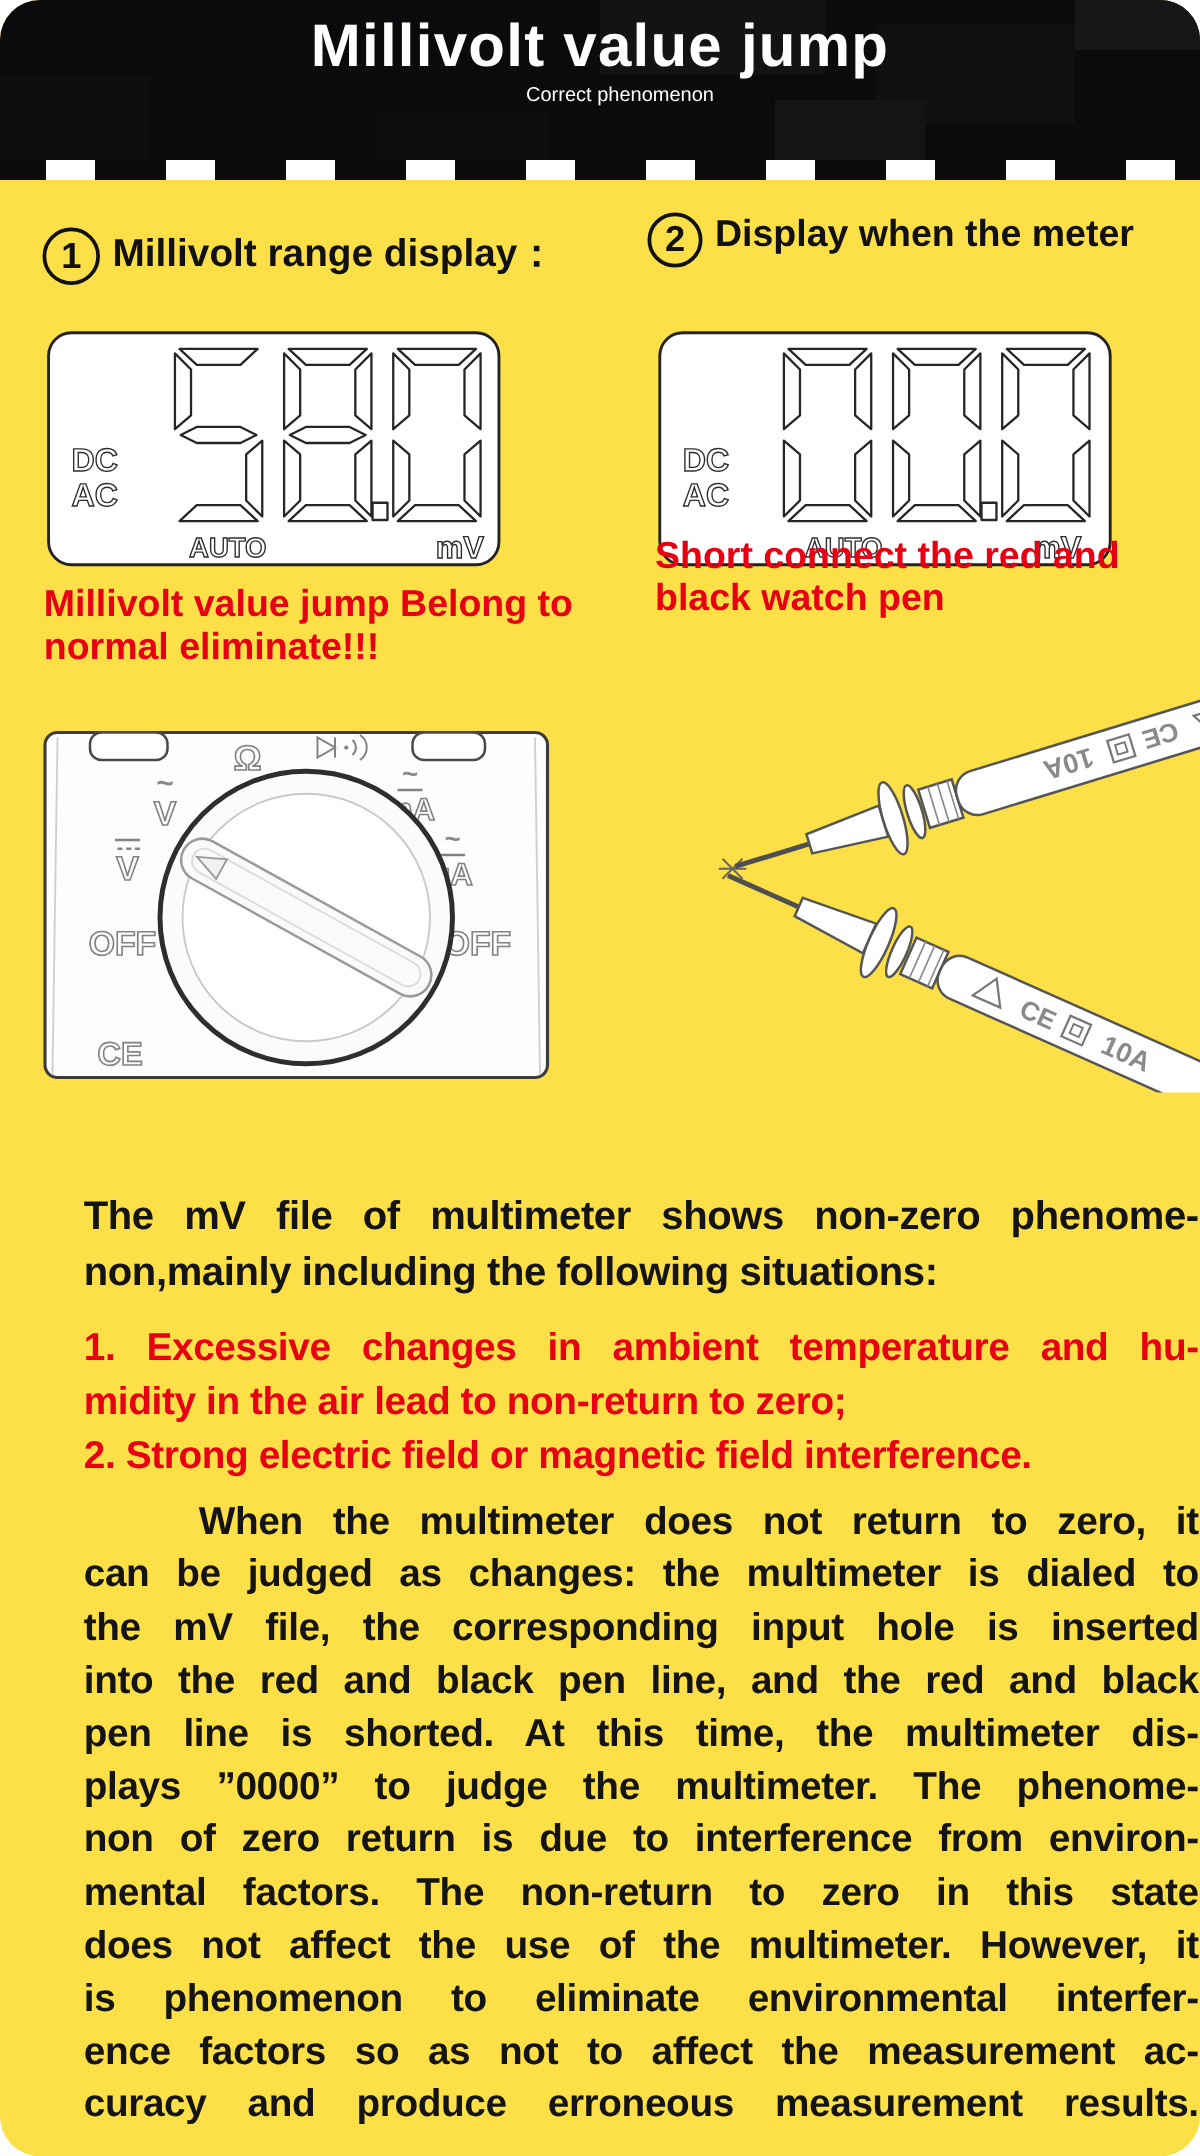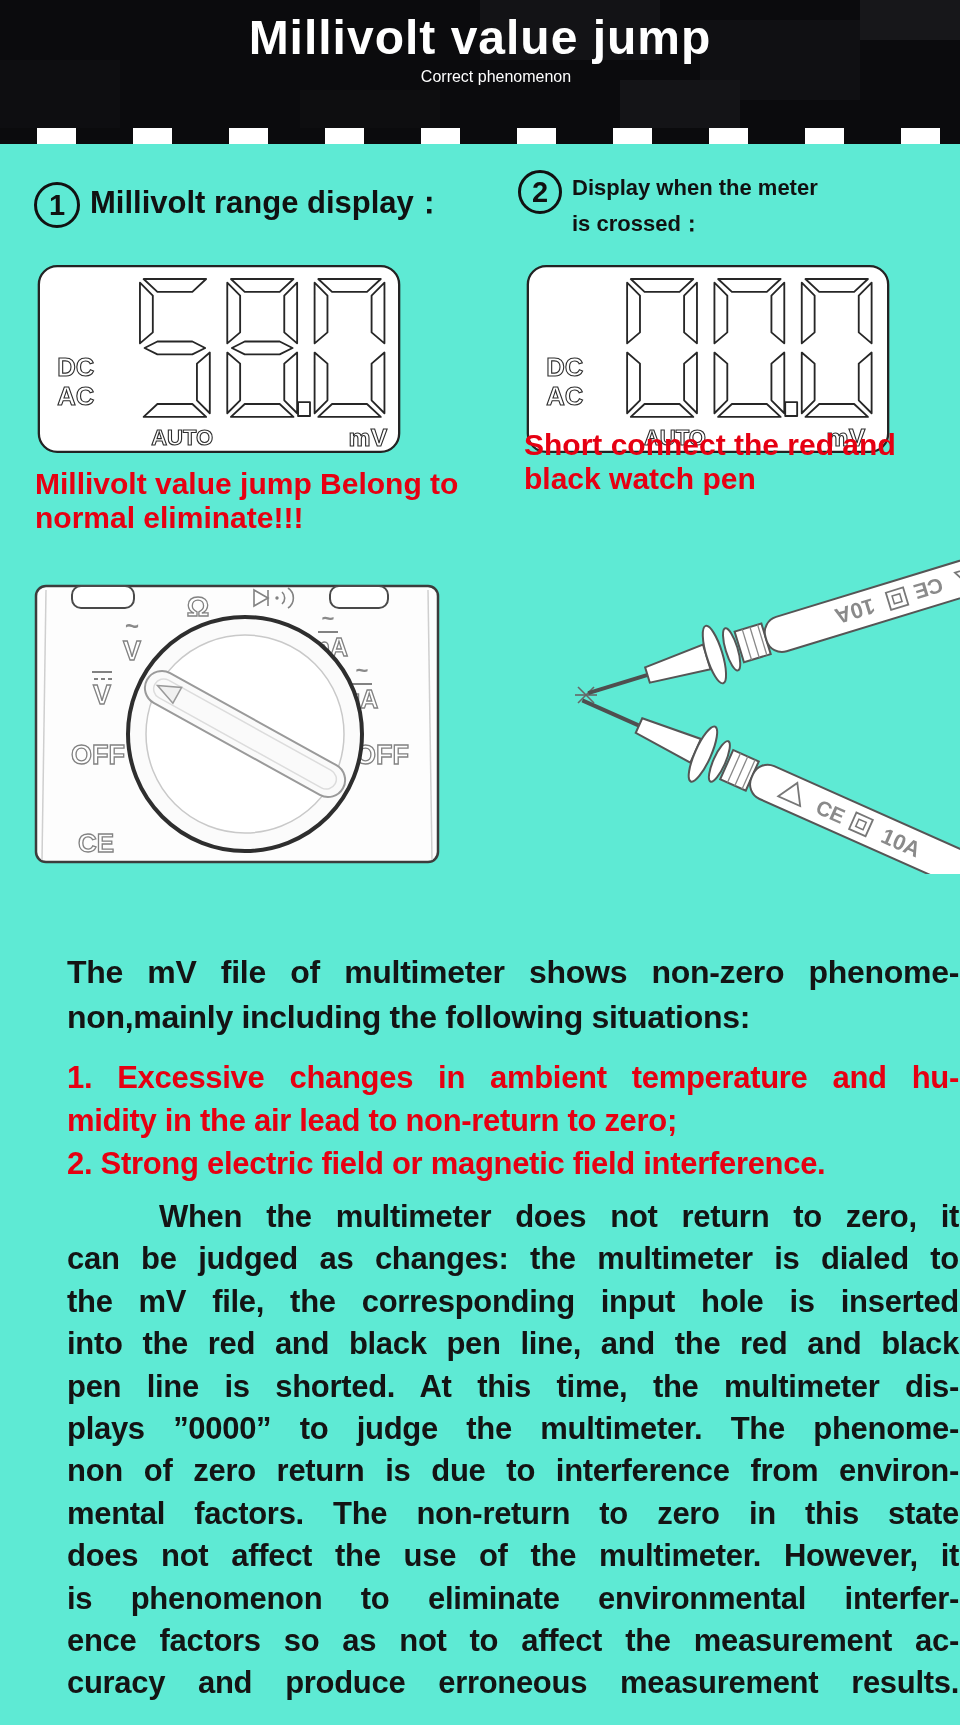--- a/index.html
+++ b/index.html
@@ -1,37 +1,37 @@
 <!DOCTYPE html>
 <html><head>
 <meta charset="utf-8">
 <style>
   html,body{margin:0;padding:0;background:#ffffff;}
-  #canvas{position:relative;width:960px;height:1725px;background:#5eead4;overflow:hidden;
-          font-family:"Liberation Sans","DejaVu Sans",sans-serif;color:#161616;}
+  #canvas{position:relative;width:960px;height:1725px;background:#fde047;overflow:hidden;
+          font-family:"Liberation Sans","DejaVu Sans",sans-serif;color:#161616;border-radius:32px;}
 
   
   #header{position:absolute;left:0;top:0;width:960px;height:128px;background:#0b0b0d;overflow:hidden;}
   .mosaic{position:absolute;}
   #header-title{position:absolute;left:0;top:10px;width:100%;text-align:center;
                 color:#ffffff;font-size:48px;font-weight:700;letter-spacing:1px;}
   #header-subtitle{position:absolute;left:0;top:68px;width:100%;text-align:center;
                 color:#ffffff;font-size:16px;font-weight:400;padding-left:16px;}
   #header-teeth{position:absolute;left:0;top:128px;width:960px;height:16px;
                 background:repeating-linear-gradient(to right,#0b0b0d 0 57px,#ffffff 57px 96px);
                 background-position:-20px 0;}
 
   
   .heading{position:absolute;display:flex;align-items:flex-start;gap:10px;font-weight:700;color:#111;}
   #h1{left:34px;top:182px;}
   #h2{left:518px;top:170px;}
   .numcircle{flex:0 0 auto;width:40px;height:40px;border:3px solid #111;border-radius:50%;
              display:flex;align-items:center;justify-content:center;font-size:29px;font-weight:700;}
   #h1 .htext{font-size:31px;line-height:42px;}
-  #h2 .htext{font-size:22px;line-height:36px;}
+  #h2 .htext{font-size:30px;line-height:36px;}
 
   
   .lcd{position:absolute;width:364px;height:206px;}
   #lcd-left{left:37px;top:256px;}
   #lcd-right{left:526px;top:256px;}
   .lcd svg{width:100%;height:100%;}
   .lcd-frame{fill:#ffffff;stroke:#232323;stroke-width:2.5;}
   g[data-lcd]{fill:#ffffff;stroke:#262626;stroke-width:2;stroke-linejoin:round;}
   .outline-text{fill:#ffffff;stroke:#2e2e2e;stroke-width:1.2;font-weight:700;
                 font-family:"Liberation Sans","DejaVu Sans",sans-serif;}
@@ -76,21 +76,20 @@
   <div id="header-teeth"></div>
 
   <div class="heading" id="h1">
     <span class="numcircle">1</span>
     <span class="htext">Millivolt range display：</span>
   </div>
   <div class="heading" id="h2">
     <span class="numcircle" style="width:38px;height:38px;">2</span>
     <span class="htext">
       <span style="display:block;">Display when the meter</span>
-      <span style="display:block;">is crossed：</span>
     </span>
   </div>
 
   <div class="lcd" id="lcd-left">
     <svg viewBox="0 0 396 206">
       <rect class="lcd-frame" x="2" y="2" width="392" height="202" rx="20"></rect>
       <text class="outline-text" x="22" y="122" font-size="28">DC</text>
       <text class="outline-text" x="22" y="153" font-size="28">AC</text>
       <g data-lcd="lcd_left.value">
           <polygon points="116,16 184,16 169,30 131,30"></polygon>

